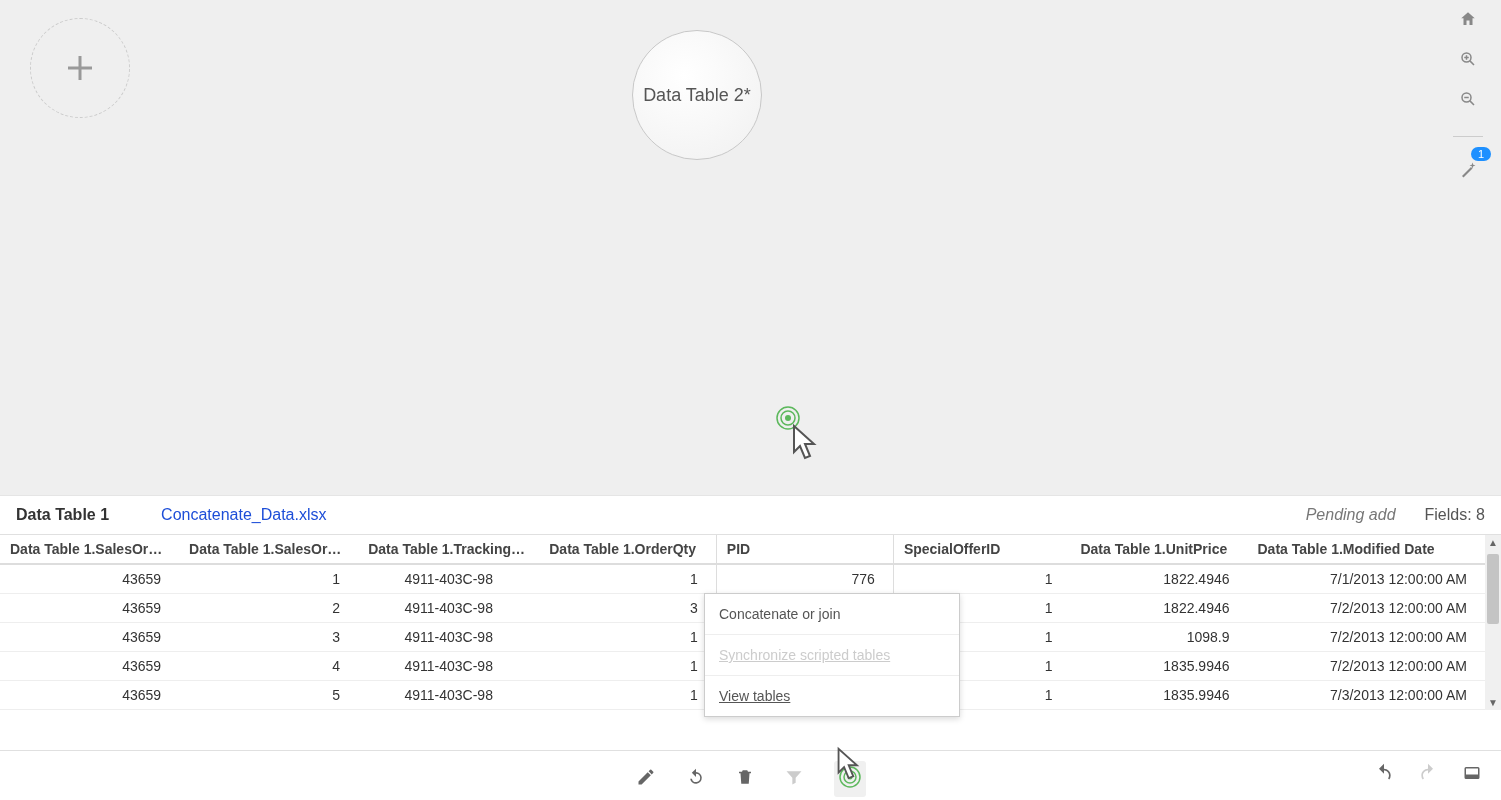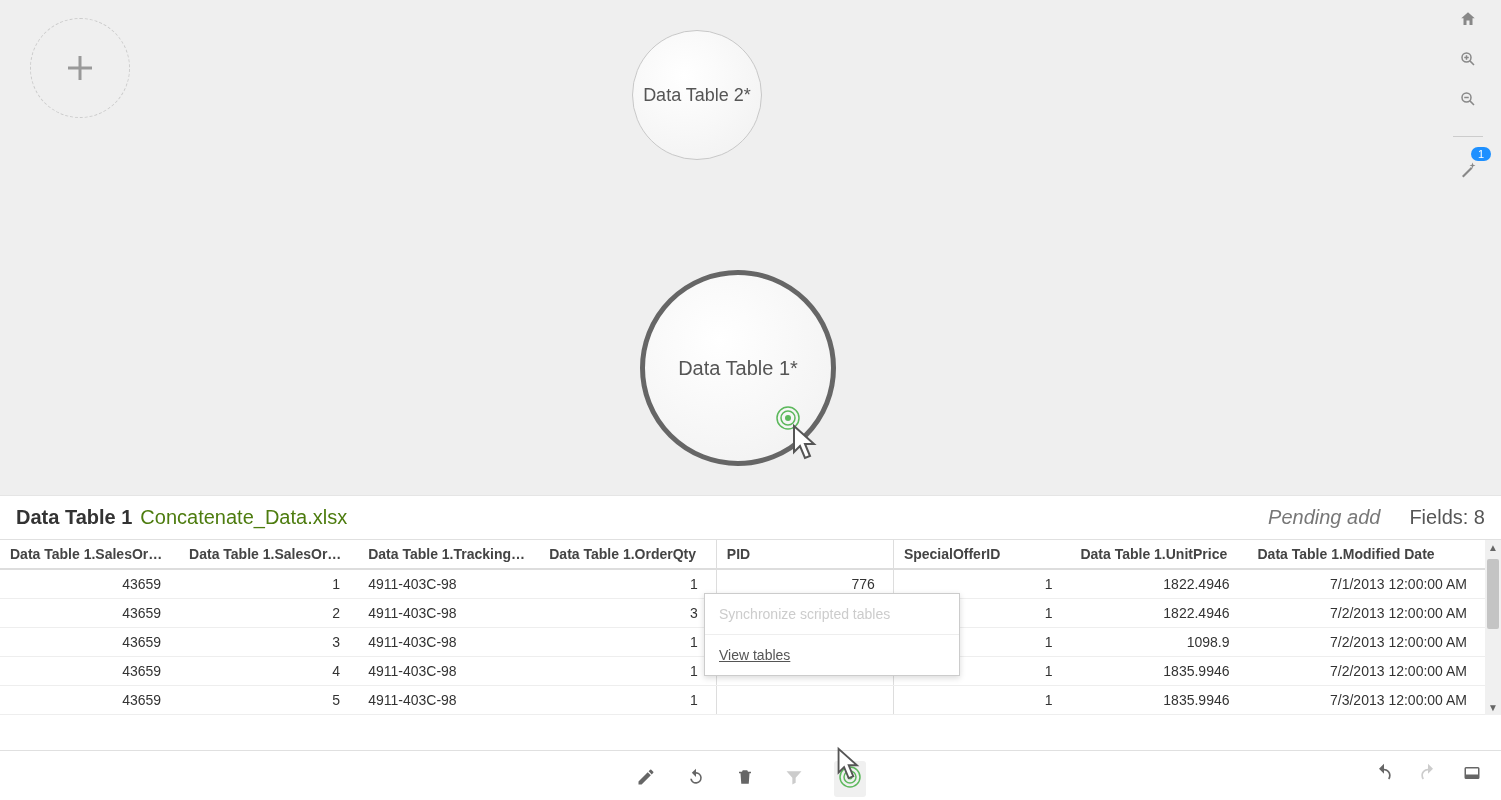--- a/index.html
+++ b/index.html
@@ -11,30 +11,30 @@
   .bubble.small { top:30px; left:632px; width:130px; height:130px; border:1px solid #c8c8c8; }
   .bubble.large { top:270px; left:640px; width:196px; height:196px; border:5px solid #666; font-size:20px; }
   .click-cursor { position:absolute; pointer-events:none; }
   .click-cursor.big { top:406px; left:776px; }
   .side-tools { position:absolute; top:10px; right:18px; display:flex; flex-direction:column; align-items:center; gap:18px; }
   .side-tools .ico { cursor:pointer; color:#888; }
   .side-tools hr { width:30px; border:none; border-top:1px solid #ccc; margin:6px 0; }
   .badge-wrap { position:relative; cursor:pointer; }
   .badge { position:absolute; top:-14px; right:-14px; background:#1e90ff; color:#fff; border-radius:10px; font-size:11px; padding:1px 7px; }
 
-  .info-bar { display:flex; align-items:flex-start; padding:10px 16px; font-size:20px; border-top:1px solid #e5e5e5; background:#fff; }
+  .info-bar { display:flex; align-items:flex-start; padding:10px 16px; font-size:16px; border-top:1px solid #e5e5e5; background:#fff; }
   .info-bar .name { font-weight:bold; color:#333; margin-right:8px; }
-  .info-bar .file { color:#4d7c0f; }
+  .info-bar .file { color:#1d4ed8;margin-left:44px; }
   .info-bar .spacer { flex:1; }
   .info-bar .pending { font-style:italic; color:#777; margin-right:29px; }
   .info-bar .fields { color:#555; }
 
   .table-wrap { position:relative; border-top:1px solid #e0e0e0; }
   table { border-collapse:collapse; width:1485px; table-layout:fixed; }
-  th, td { padding:6px 10px; font-size:14px; border-bottom:1px solid #eee; height:27px; white-space:nowrap; overflow:hidden; text-overflow:ellipsis; }
+  th, td { padding:6px 10px; font-size:14px; border-bottom:1px solid #eee; height:27px; white-space:nowrap; overflow:hidden; text-overflow:ellipsis;text-align:center; }
   th { text-align:left; font-weight:bold; color:#444; background:#fff; border-bottom:2px solid #ddd; }
   td.num { text-align:right; padding-right:18px; }
   .col-pid { border-left:1px solid #ddd; border-right:1px solid #ddd; }
   .vscroll { position:absolute; top:0; right:0; width:16px; height:100%; background:#f0f0f0; display:flex; flex-direction:column; align-items:center; justify-content:space-between; }
   .vscroll .arrow { font-size:10px; color:#666; cursor:pointer; padding:2px 0; }
   .vscroll .thumb { width:12px; height:70px; background:#c4c4c4; border-radius:2px; margin-top:4px; }
 
   .context-menu { position:absolute; top:593px; left:704px; width:256px; background:#fff; border:1px solid #ccc; box-shadow:0 2px 6px rgba(0,0,0,.15); z-index:50; }
   .context-menu .mi { padding:12px 14px; font-size:14px; color:#555; cursor:pointer; }
   .context-menu .mi + .mi { border-top:1px solid #eee;text-decoration:underline; }
@@ -61,23 +61,20 @@
   <div class="add-btn">
     <svg viewBox="0 0 24 24">
         <path d="M11 4h2v7h7v2h-7v7h-2v-7H4v-2h7z" fill="#999"></path>
       </svg>
   </div>
 
   <div class="bubble small">
     <span>Data Table 2*</span>
   </div>
 
-  <div class="bubble large">
-    <span>Data Table 1*</span>
-  </div>
 
   <div class="click-cursor big">
     <svg width="50" height="58" viewBox="0 0 50 58">
       <g class="target-ico" transform="translate(12,12)">
         <circle class="outer" cx="0" cy="0" r="11"></circle>
         <circle class="mid" cx="0" cy="0" r="7"></circle>
         <circle class="inner" cx="0" cy="0" r="3"></circle>
       </g>
       <path d="M18 20 L18 46 L24 40 L29 52 L34 50 L29 38 L38 38 Z" fill="#fff" stroke="#555" stroke-width="2"></path>
     </svg>
@@ -201,20 +198,21 @@
   </table>
   <div class="vscroll">
     <span class="arrow">▲</span>
     <div class="thumb"></div>
     <span style="flex:1"></span>
     <span class="arrow">▼</span>
   </div>
 </div>
 
 <div class="context-menu">
+  <div class="mi">Concatenate or join</div>
   <div class="mi disabled">Synchronize scripted tables</div>
   <div class="mi">View tables</div>
 </div>
 
 <div class="bottom-bar">
   <div class="tool-cluster">
     <span class="tico">
       <svg width="20" height="20" viewBox="0 0 24 24">
           <path fill="#666" d="M3 17.25V21h3.75L17.81 9.94l-3.75-3.75L3 17.25zM20.71 7.04a1 1 0 0 0 0-1.41l-2.34-2.34a1 1 0 0 0-1.41 0L15.13 5.13l3.75 3.75 1.83-1.84z"></path>
         </svg>

